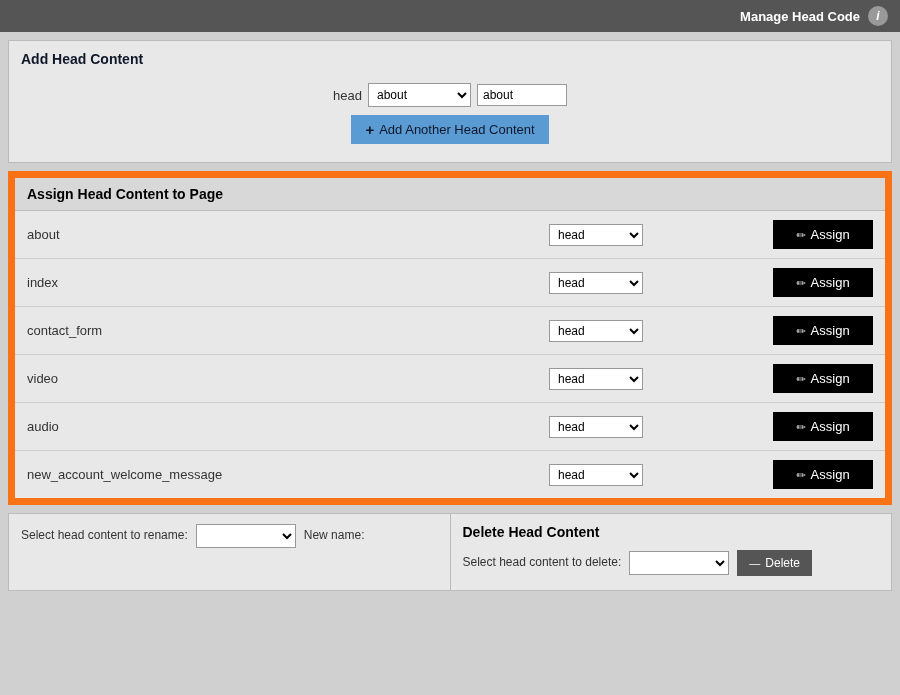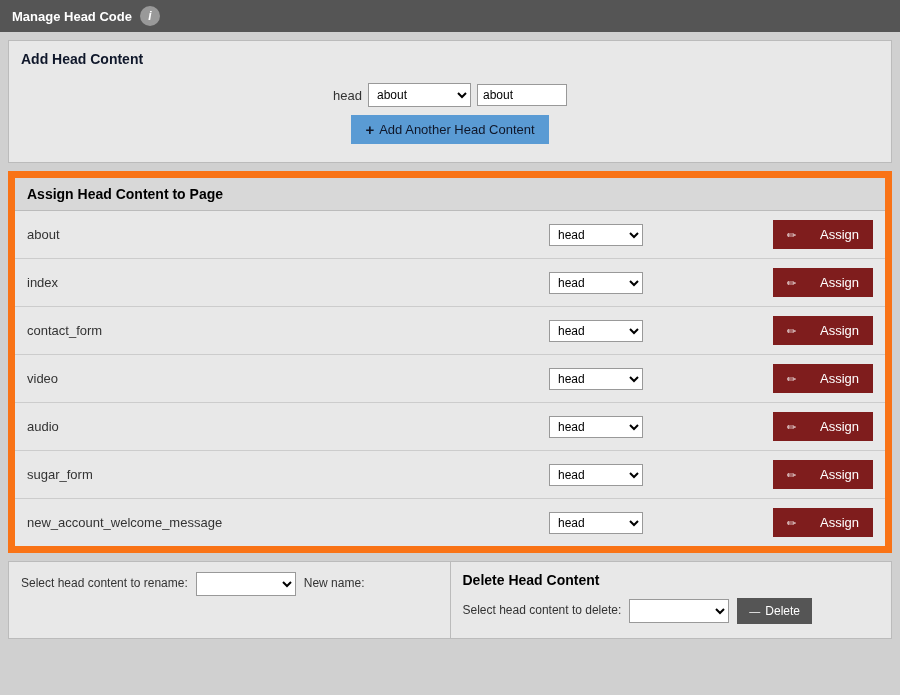--- a/index.html
+++ b/index.html
@@ -14,20 +14,21 @@
     
     .title-bar {
       background: #555;
       color: #fff;
       padding: 6px 12px;
       display: flex;
       align-items: center;
       gap: 8px;
       font-weight: bold;
       font-size: 13px;
+      justify-content: flex-end;
     }
     .info-icon {
       display: inline-flex;
       align-items: center;
       justify-content: center;
       width: 20px;
       height: 20px;
       border-radius: 50%;
       background: #999;
       color: #fff;
@@ -133,31 +134,31 @@
       width: 20%;
       text-align: right;
     }
     .assign-select {
       padding: 2px 4px;
       font-size: 12px;
       border: 1px solid #999;
       background: #fff;
     }
     .btn-assign {
-      background: #7f1d1d;
+      background: #000000;
       color: #fff;
       border: none;
       padding: 7px 14px;
       font-size: 13px;
       cursor: pointer;
       display: inline-flex;
       align-items: center;
       gap: 5px;
       min-width: 100px;
-      justify-content: space-between;
+      justify-content: center;
     }
 
     
     .bottom-panels {
       display: flex;
       gap: 0;
       margin: 8px;
     }
     .bottom-panel {
       flex: 1;
@@ -277,28 +278,20 @@
         </tr>
         <tr>
           <td>audio</td>
           <td><select class="assign-select"><option value="head">head</option><option value="head_about">head_about</option><option value="none">none</option></select></td>
           <td style="text-align: right;"><button class="btn-assign">
               <span class="pencil-icon"></span>
               <span>Assign</span>
             </button></td>
         </tr>
         <tr>
-          <td>sugar_form</td>
-          <td><select class="assign-select"><option value="head">head</option><option value="head_about">head_about</option><option value="none">none</option></select></td>
-          <td style="text-align: right;"><button class="btn-assign">
-              <span class="pencil-icon"></span>
-              <span>Assign</span>
-            </button></td>
-        </tr>
-        <tr>
           <td>new_account_welcome_message</td>
           <td><select class="assign-select"><option value="head">head</option><option value="head_about">head_about</option><option value="none">none</option></select></td>
           <td style="text-align: right;"><button class="btn-assign">
               <span class="pencil-icon"></span>
               <span>Assign</span>
             </button></td>
         </tr>
       </tbody>
   </table>
 </div>

